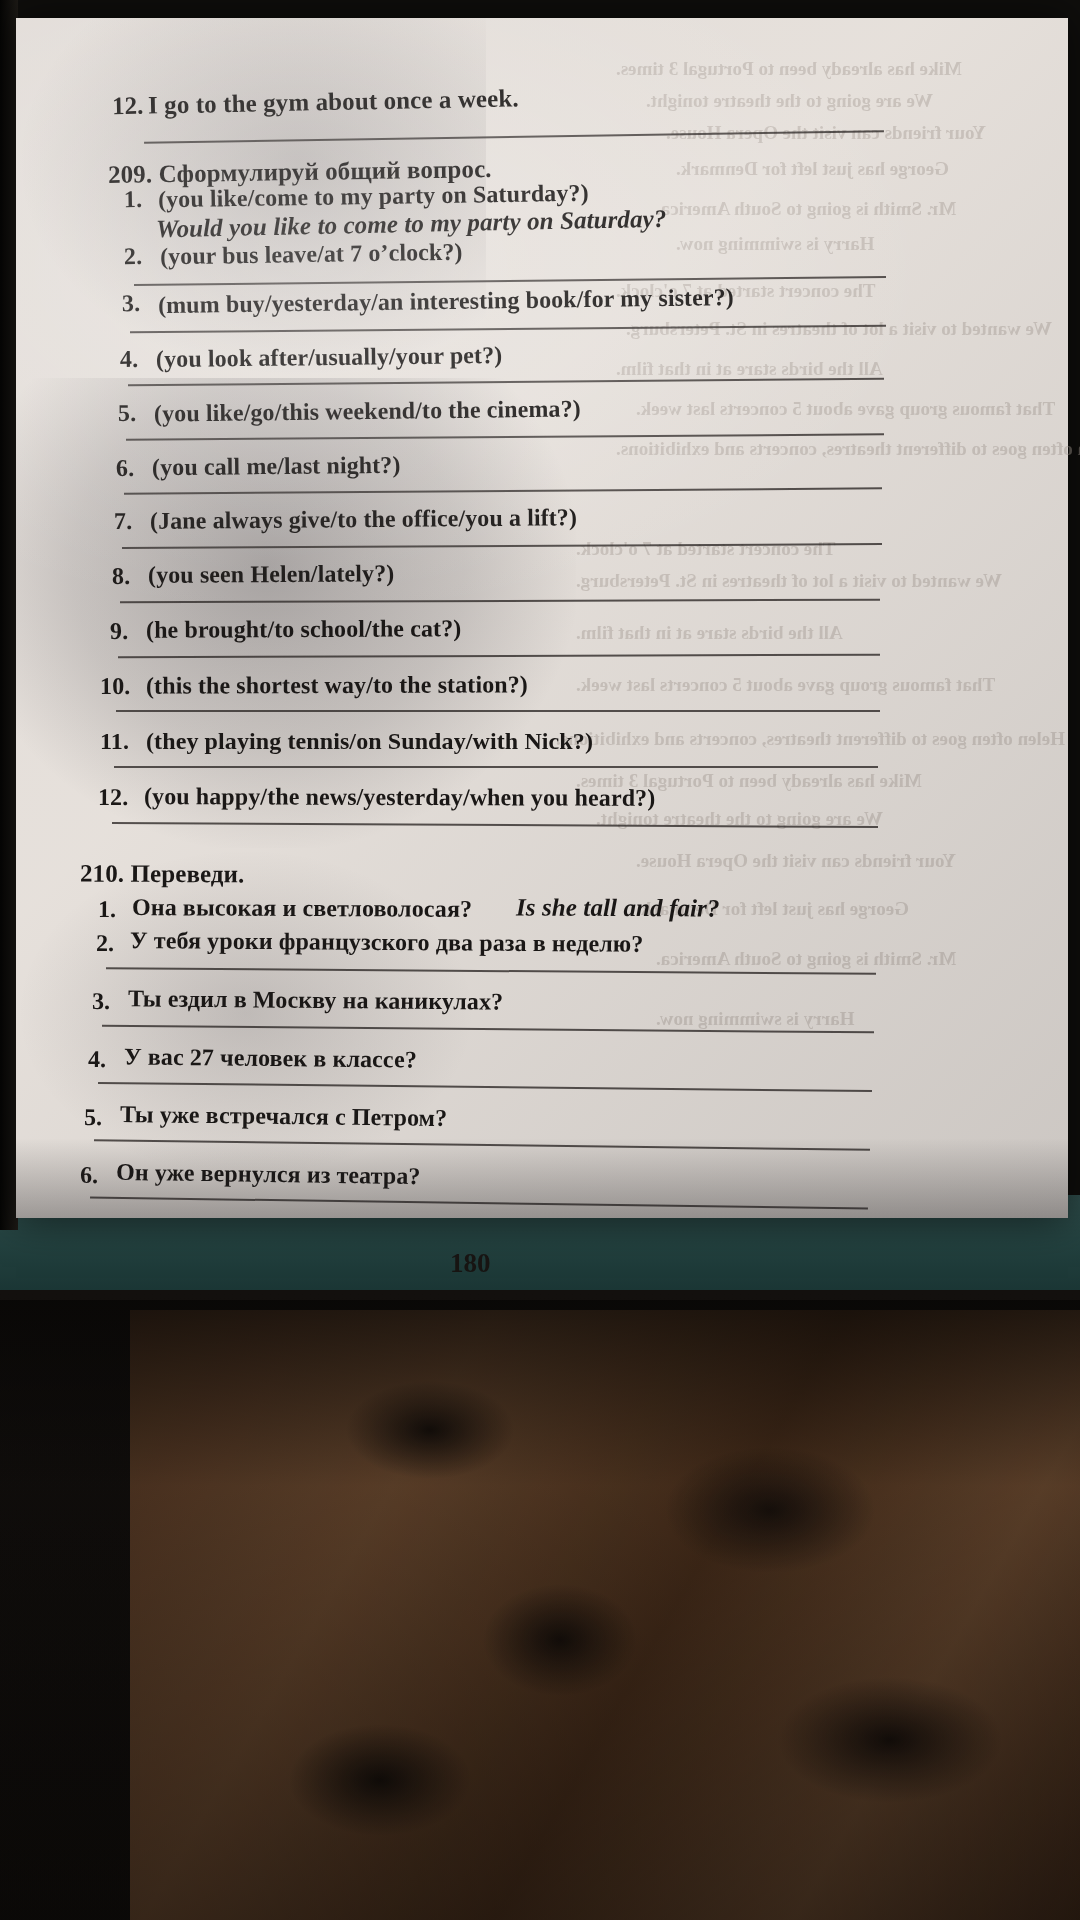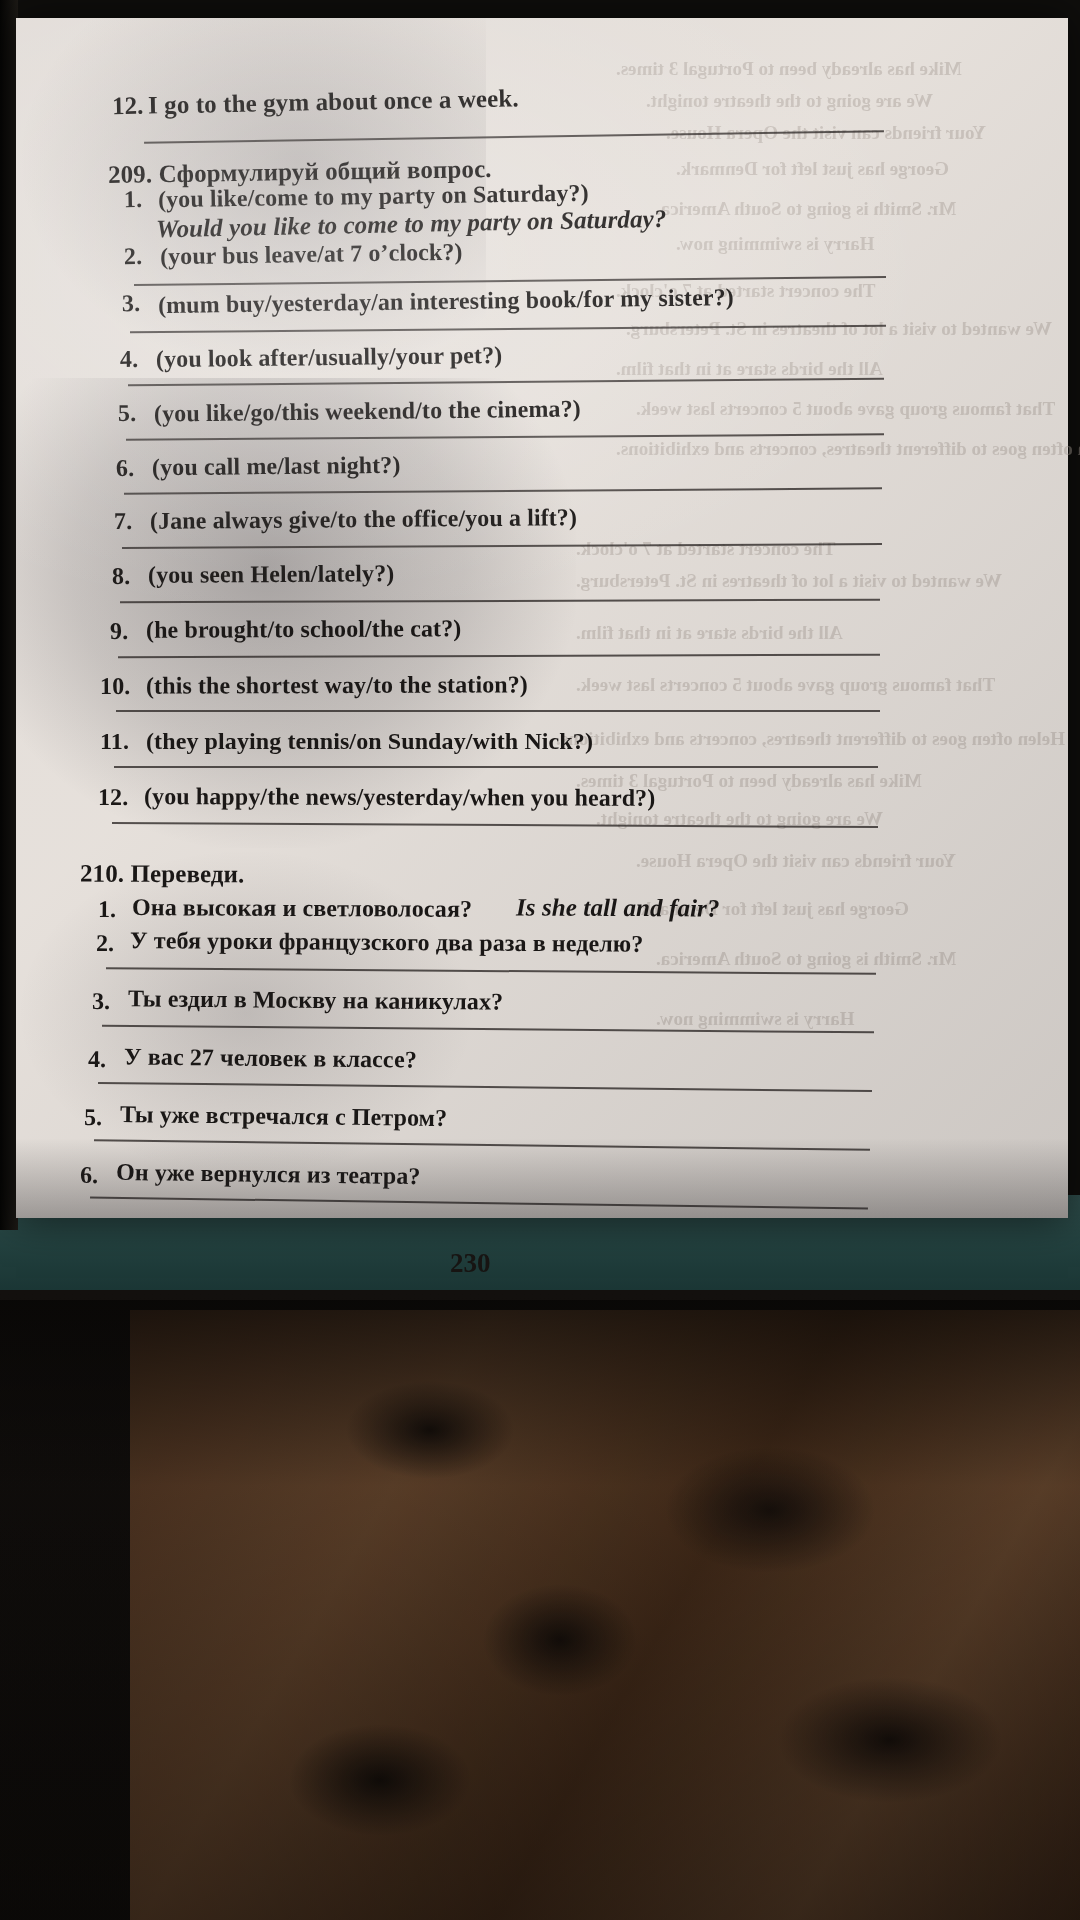--- a/index.html
+++ b/index.html
@@ -251,21 +251,21 @@
       <div class="rule" style="left:82px; top:1068px; width:774px; transform: rotate(0.6deg);"></div>
 
       <div class="line" style="left:68px; top:1086px; font-size:24px; transform: rotate(0.7deg);">5.</div>
       <div class="line" style="left:104px; top:1085px; font-size:24px; transform: rotate(0.7deg);">Ты уже встречался с Петром?</div>
       <div class="rule" style="left:78px; top:1126px; width:776px; transform: rotate(0.7deg);"></div>
 
       <div class="line" style="left:64px; top:1144px; font-size:24px; transform: rotate(0.8deg);">6.</div>
       <div class="line" style="left:100px; top:1143px; font-size:24px; transform: rotate(0.8deg);">Он уже вернулся из театра?</div>
       <div class="rule" style="left:74px; top:1184px; width:778px; transform: rotate(0.8deg);"></div>
 
-      <div class="pagenum" style="left:434px; top:1230px;">230</div>
+      <div class="pagenum" style="left:434px; top:1230px;">180</div>
     </div>
 
     <div class="shadow-b"></div>
     <div class="shadow-a"></div>
     <div class="shadow-c"></div>
     <div class="paper-tint"></div>
     <div class="paper-bottom-shadow"></div>
   </div>
 </div>
 

